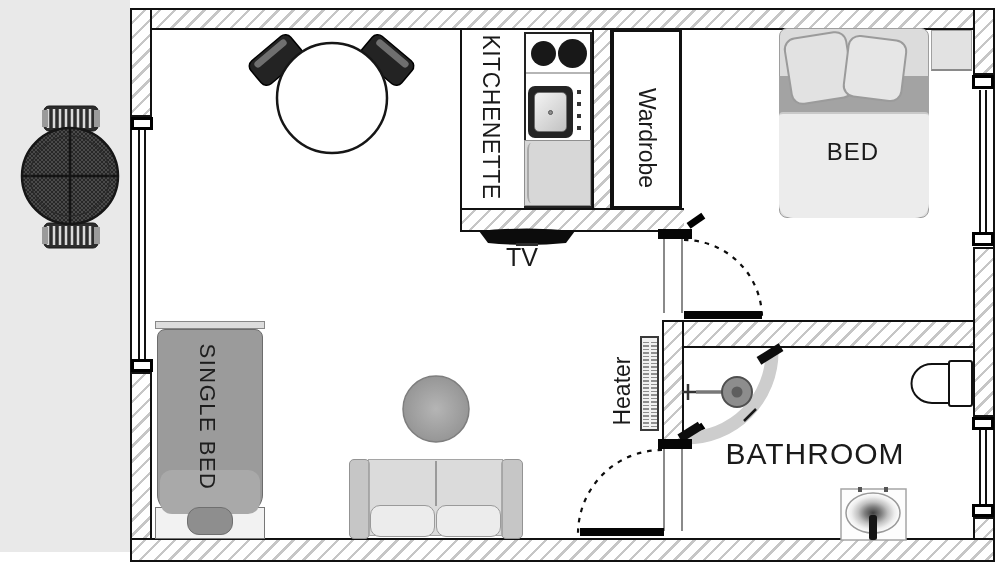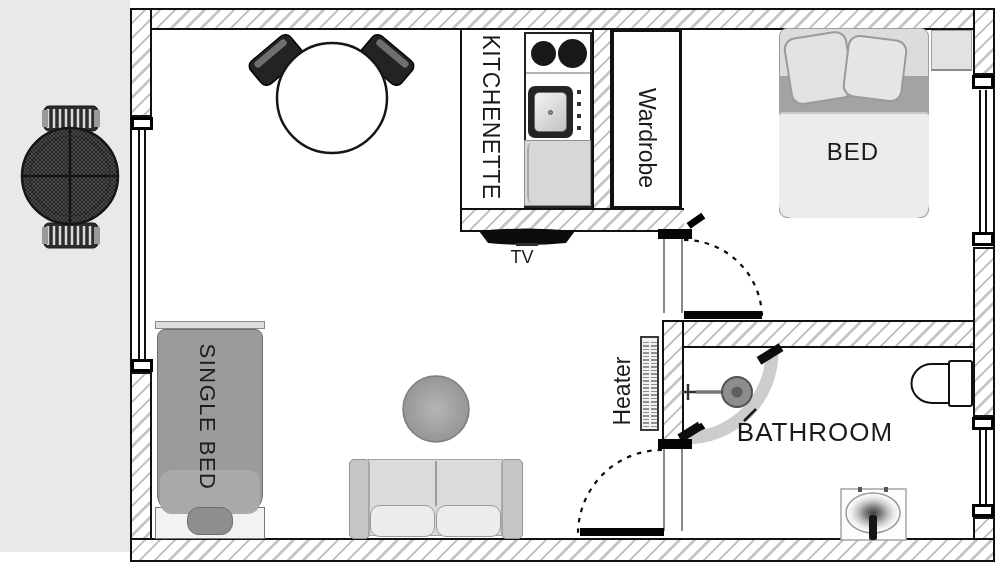--- a/index.html
+++ b/index.html
@@ -210,21 +210,21 @@
 
   <div class="label rot90" style="left:411px;top:105px;width:160px;height:24px;font-size:23px;letter-spacing:0.5px;">KITCHENETTE</div>
 
   <div class="label rot90" style="left:567px;top:126px;width:160px;height:24px;font-size:23px;">Wardrobe</div>
 
   <div class="label" style="left:783px;top:122px;width:140px;height:58px;font-size:24px;letter-spacing:1px;
               flex-direction:column;line-height:27px;">
     <span>BED</span>
   </div>
 
-  <div class="label" style="left:492px;top:245px;width:60px;height:24px;font-size:18px;">TV</div>
+  <div class="label" style="left:492px;top:245px;width:60px;height:24px;font-size:25px;">TV</div>
 
   <div class="label rotm90" style="left:572px;top:379px;width:100px;height:24px;font-size:23px;">Heater</div>
 
   <div class="label rot90" style="left:122px;top:405px;width:170px;height:24px;font-size:22px;letter-spacing:1.5px;color:#1d1d1d;">SINGLE BED</div>
 
-  <div class="label" style="left:725px;top:418px;width:180px;height:28px;font-size:26px;letter-spacing:1px;">BATHROOM</div>
+  <div class="label" style="left:725px;top:440px;width:180px;height:28px;font-size:30px;letter-spacing:1px;">BATHROOM</div>
 
 </div>
 
 </body></html>

